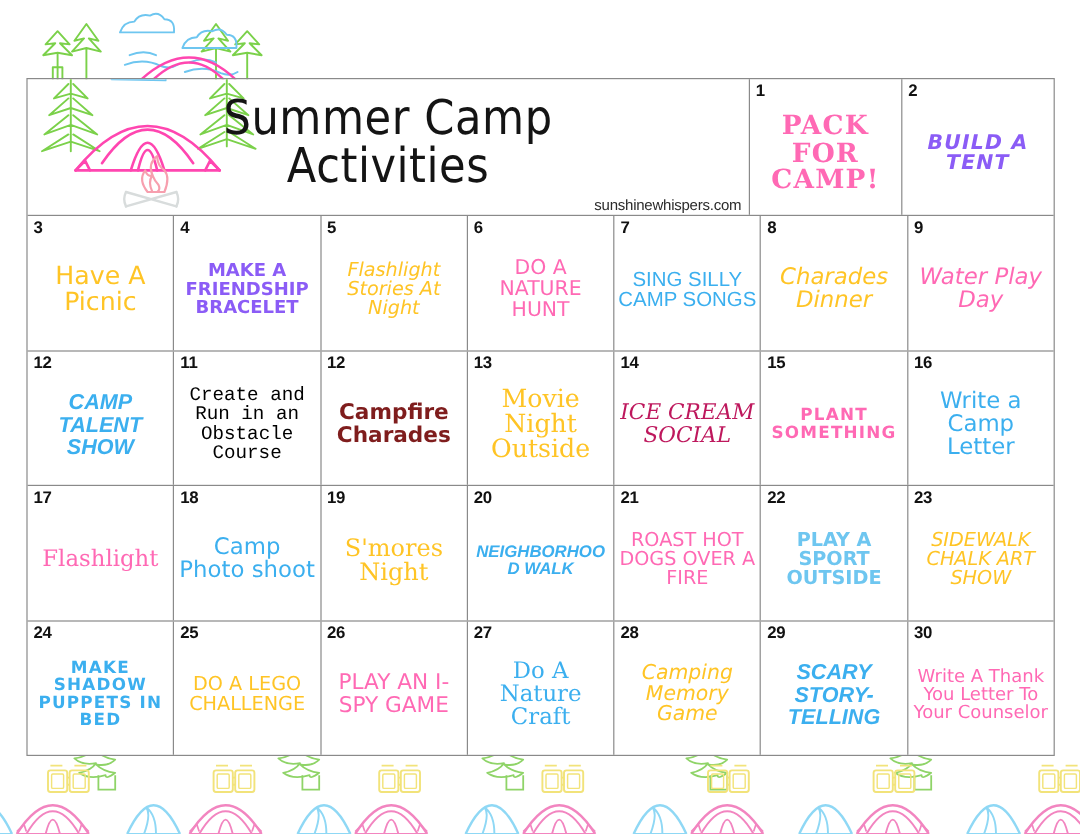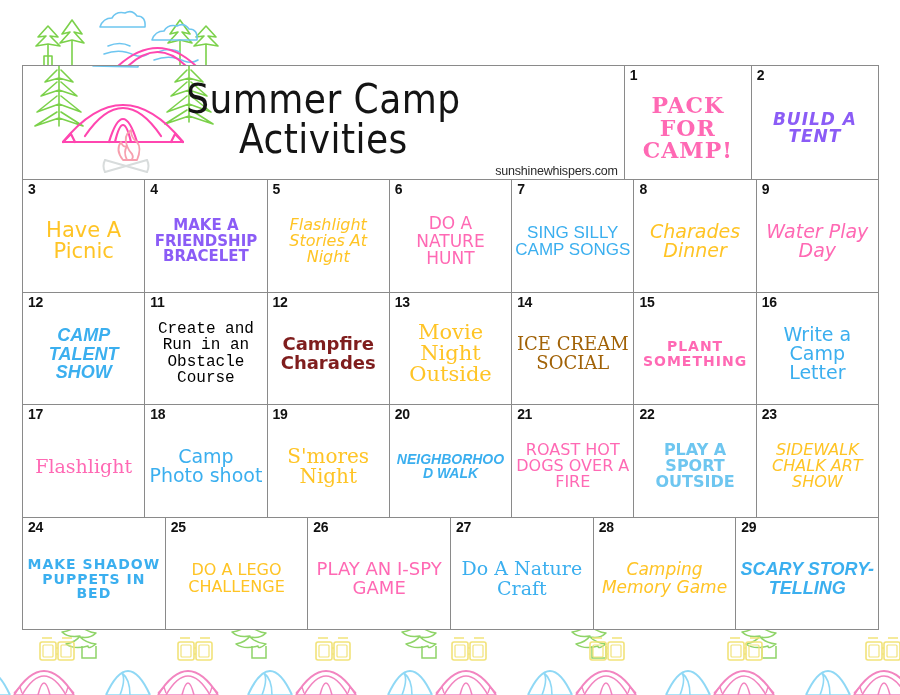--- a/index.html
+++ b/index.html
@@ -266,21 +266,21 @@
     <div class="cell">
         <span class="num">12</span>
         <span class="act f-round sz-18 lh-tall" style="color: #7f1d1d;">Campfire Charades</span>
       </div>
     <div class="cell">
         <span class="num">13</span>
         <span class="act f-serif-lt sz-21 lh-tall" style="color: rgb(255, 196, 37);">Movie Night Outside</span>
       </div>
     <div class="cell">
         <span class="num">14</span>
-        <span class="act f-serif-lt sz-18 lh-tall" style="color: #a16207;">ICE CREAM SOCIAL</span>
+        <span class="act f-serif-lt sz-18 lh-tall" style="color: #be185d; font-style: italic;">ICE CREAM SOCIAL</span>
       </div>
     <div class="cell">
         <span class="num">15</span>
         <span class="act f-round sz-14 wide lh-tall" style="color: rgb(255, 105, 180);">PLANT SOMETHING</span>
       </div>
     <div class="cell">
         <span class="num">16</span>
         <span class="act f-sans-thin sz-19 lh-tall" style="color: rgb(59, 175, 239);">Write a Camp Letter</span>
       </div>
   </div>
@@ -333,20 +333,24 @@
         <span class="num">27</span>
         <span class="act f-serif-lt sz-19 lh-tall" style="color: rgb(59, 175, 239);">Do A Nature Craft</span>
       </div>
     <div class="cell">
         <span class="num">28</span>
         <span class="act f-hand sz-17 lh-tall" style="color: rgb(255, 196, 37);">Camping Memory Game</span>
       </div>
     <div class="cell">
         <span class="num">29</span>
         <span class="act f-ital-bold sz-18 lh-tall" style="color: rgb(59, 175, 239);">SCARY STORY- TELLING</span>
+      </div>
+    <div class="cell">
+        <span class="num">30</span>
+        <span class="act f-sans-thin sz-15 lh-tall" style="color: rgb(255, 105, 180);">Write A Thank You Letter To Your Counselor</span>
       </div>
   </div>
 
 </div>
 
 <div class="deco-bottom">
   <svg width="900" height="65" viewBox="0 0 900 65">
     <defs>
       <g id="bTree">
         <path d="M0 0 q-14 4 -22 -2 q10 -2 14 -8 q-12 2 -18 -4 q10 -1 16 -8

